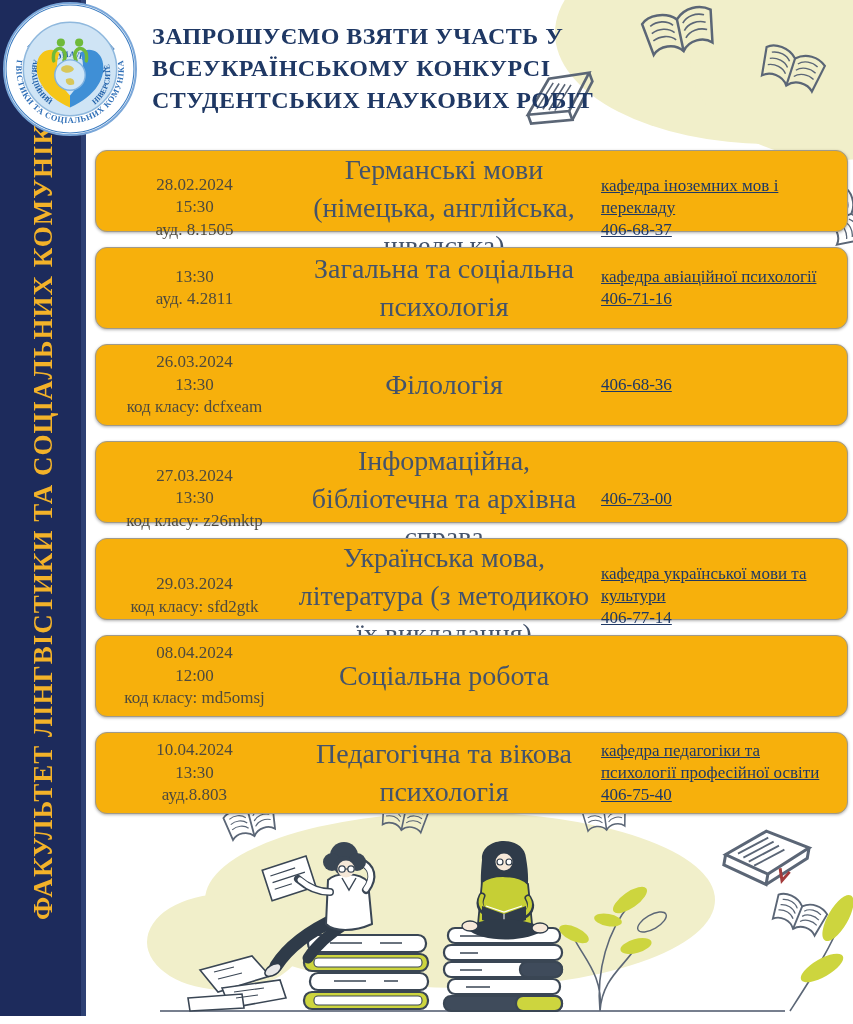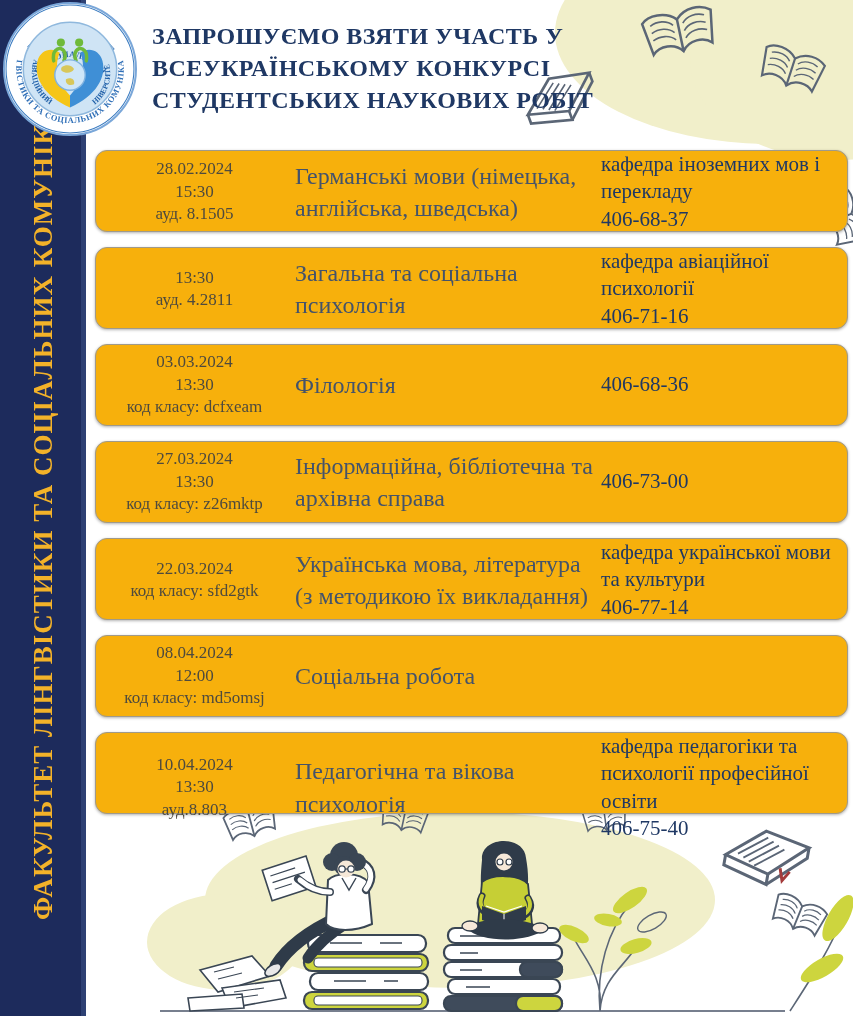--- a/index.html
+++ b/index.html
@@ -26,22 +26,22 @@
   .logo{position:absolute;left:3px;top:2px;width:134px;height:134px;z-index:4;}
   
   .header{position:absolute;left:152px;top:20px;z-index:2;color:var(--header-ink);
     font-weight:bold;font-size:24px;line-height:32px;letter-spacing:.5px;}
   
   .cards{position:absolute;left:95px;top:150px;width:753px;display:flex;flex-direction:column;gap:15px;z-index:2;}
   .card{height:82px;background:var(--card-bg);border:1px solid var(--card-border);border-radius:12px;
     box-shadow:0 1px 3px rgba(0,0,0,.3);display:grid;grid-template-columns:185px 1fr 232px;
     align-items:center;padding:0 14px 0 6px;box-sizing:border-box;}
   .card-when{text-align:center;font-size:17px;line-height:1.32;color:var(--date-ink);}
-  .card-title{font-size:24px;line-height:1.35;color:var(--title-ink);padding:0 8px;}
-  .card-dept{font-size:21px;line-height:1.3;color:var(--dept-ink);}
+  .card-title{text-align:center;font-size:28px;line-height:1.35;color:var(--title-ink);padding:0 8px;}
+  .card-dept{font-size:17px;line-height:1.3;color:var(--dept-ink);text-decoration:underline;}
   
   .illustration{position:absolute;left:130px;top:800px;width:723px;height:224px;z-index:1;}
   .hidden-defs{position:absolute;width:0;height:0;overflow:hidden;}
 </style>
 </head>
 <body>
 
 <svg class="hidden-defs" aria-hidden="true">
   <defs>
     <symbol id="sym-openbook" viewBox="0 0 64 44">
@@ -153,21 +153,21 @@
       </div>
       <div class="card-title">Загальна та соціальна психологія</div>
       <div class="card-dept">
         <div>кафедра авіаційної психології</div>
         <div>406-71-16</div>
       </div>
     </div>
 
     <div class="card">
       <div class="card-when">
-        <div>03.03.2024</div>
+        <div>26.03.2024</div>
         <div>13:30</div>
         <div>код класу: dcfxeam</div>
       </div>
       <div class="card-title">Філологія</div>
       <div class="card-dept">
         <div>406-68-36</div>
       </div>
     </div>
 
     <div class="card">
@@ -177,21 +177,21 @@
         <div>код класу: z26mktp</div>
       </div>
       <div class="card-title">Інформаційна, бібліотечна та архівна справа</div>
       <div class="card-dept">
         <div>406-73-00</div>
       </div>
     </div>
 
     <div class="card">
       <div class="card-when">
-        <div>22.03.2024</div>
+        <div>29.03.2024</div>
         <div>код класу: sfd2gtk</div>
       </div>
       <div class="card-title">Українська мова, література (з методикою їх викладання)</div>
       <div class="card-dept">
         <div>кафедра української мови та культури</div>
         <div>406-77-14</div>
       </div>
     </div>
 
     <div class="card">

